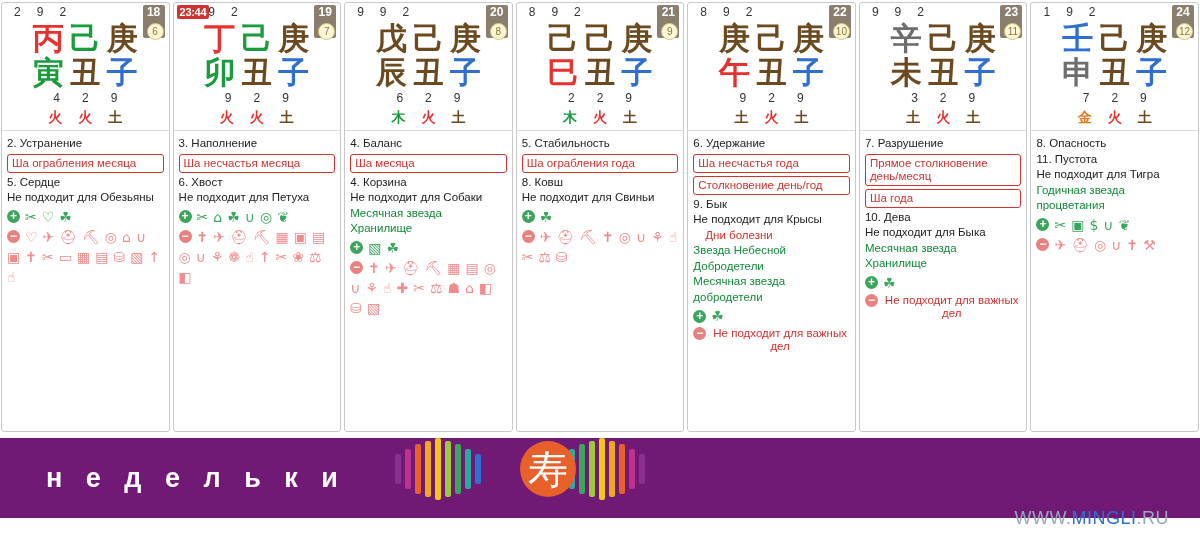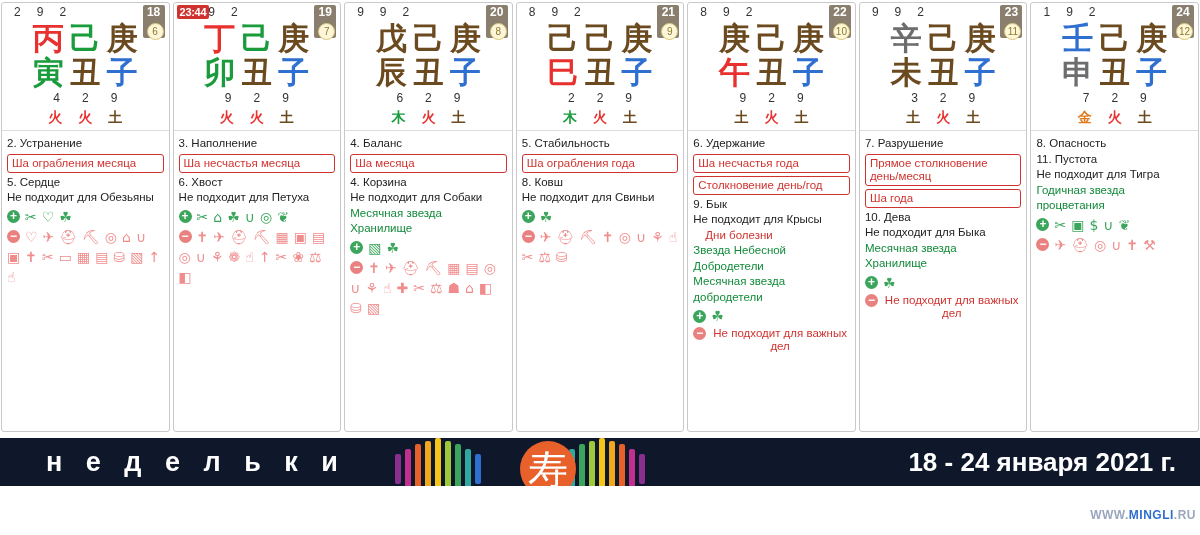--- a/index.html
+++ b/index.html
@@ -185,22 +185,22 @@
   }
   .bullet.plus { background: #3aa55b; }
   .bullet.minus { background: #e8817f; }
   .iconline { display: flex; align-items: flex-start; gap: 4px; margin: 3px 0; }
   .iconline .txt { font-size: 11.5px; line-height: 13px; text-align: center; }
 
   
   .banner {
     position: absolute;
     left: 0; top: 438px;
-    width: 1200px; height: 48px;
-    background: #0f172a;
+    width: 1200px; height: 80px;
+    background: #701a75;
     display: flex;
     align-items: center;
     overflow: hidden;
   }
   .banner-title {
     color: #fff;
     font-size: 27px;
     font-weight: bold;
     letter-spacing: 8px;
     padding-left: 46px;
@@ -238,25 +238,25 @@
   .banner-date {
     position: absolute;
     right: 24px;
     color: #fff;
     font-size: 26px;
     font-weight: bold;
     white-space: nowrap;
   }
   .site {
     position: absolute;
-    right: 4px; top: 508px;
-    font-size: 12px;
+    right: 31px; top: 508px;
+    font-size: 18px;
     letter-spacing: 0.5px;
     color: #2f6fd0;
-    font-weight: bold;
+    font-weight: normal;
   }
   .site .dim { color: #9aa7bd; }
 </style>
 </head>
 <body>
 
 <div class="page">
 
   <div class="week" id="week">
       <div class="day">
@@ -684,20 +684,19 @@
         <span style="background: rgb(158, 201, 58); width: 6px; height: 56px;"></span>
         <span style="background: rgb(245, 197, 24); width: 6px; height: 62px;"></span>
         <span style="background: rgb(240, 169, 30); width: 6px; height: 56px;"></span>
         <span style="background: rgb(232, 96, 42); width: 6px; height: 50px;"></span>
         <span style="background: rgb(192, 49, 143); width: 6px; height: 40px;"></span>
         <span style="background: rgb(138, 47, 143); width: 6px; height: 30px;"></span>
       </div>
     <div class="medallion">
       <span class="glyph">寿</span>
     </div>
-    <div class="banner-date">18 - 24 января 2021 г.</div>
   </div>
 
   <div class="site">
     <span class="dim">WWW.</span><span>MINGLI</span><span class="dim">.RU</span>
   </div>
 
 </div>
 
 </body></html>

